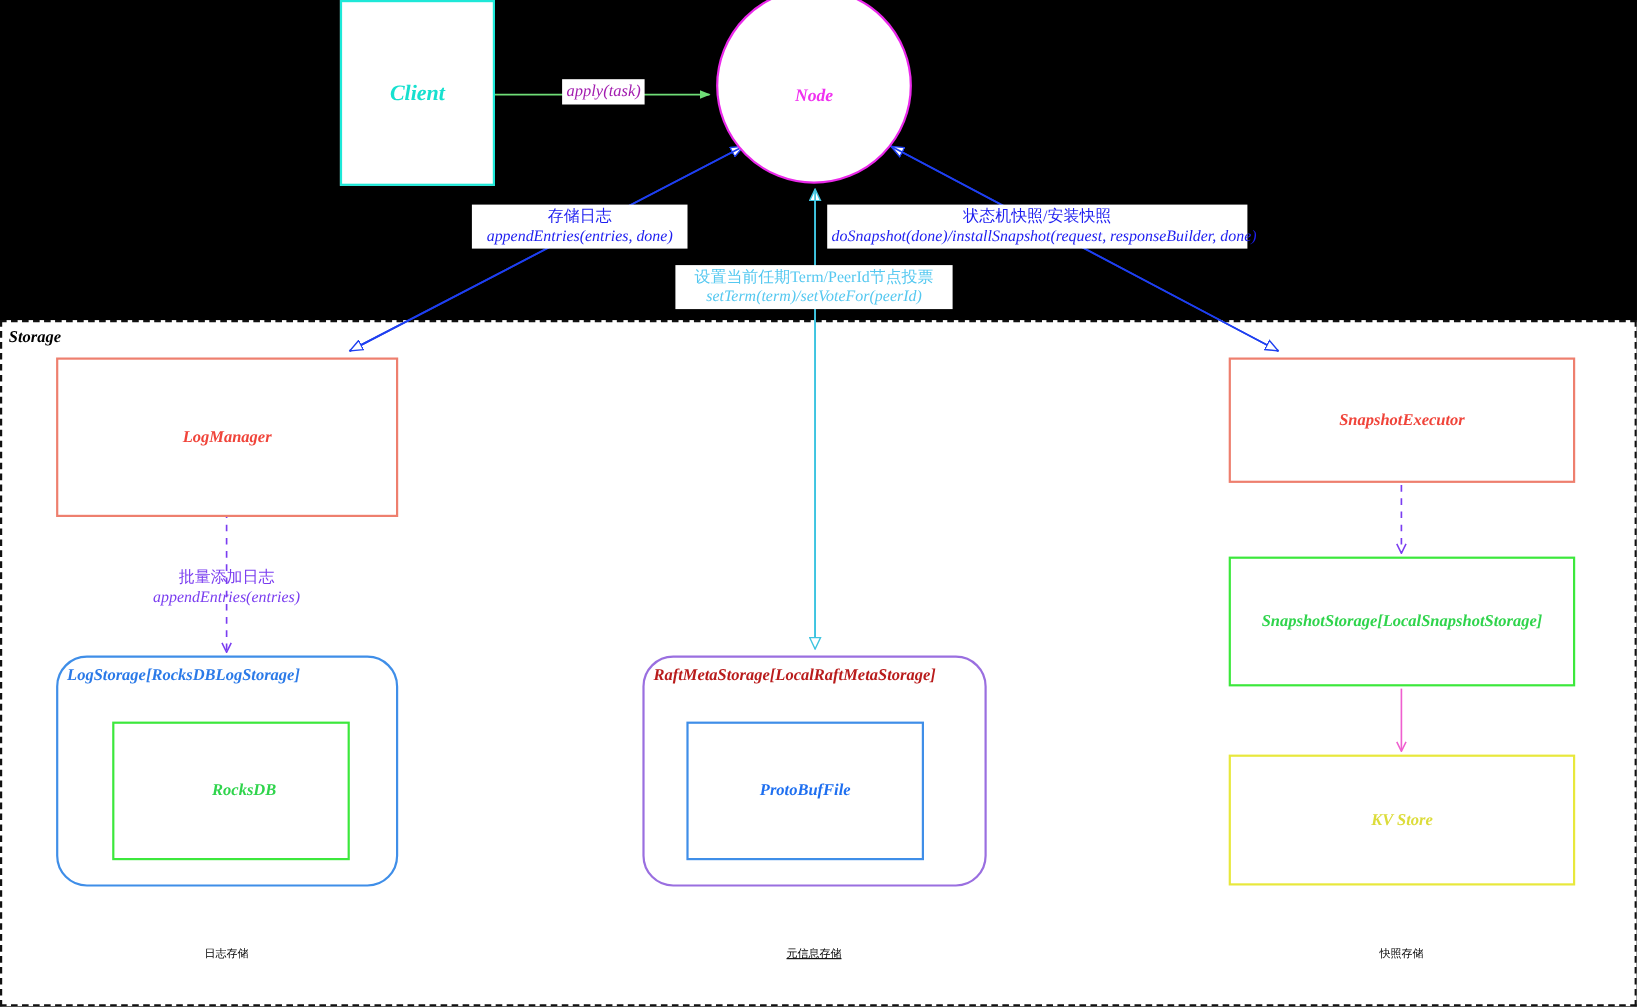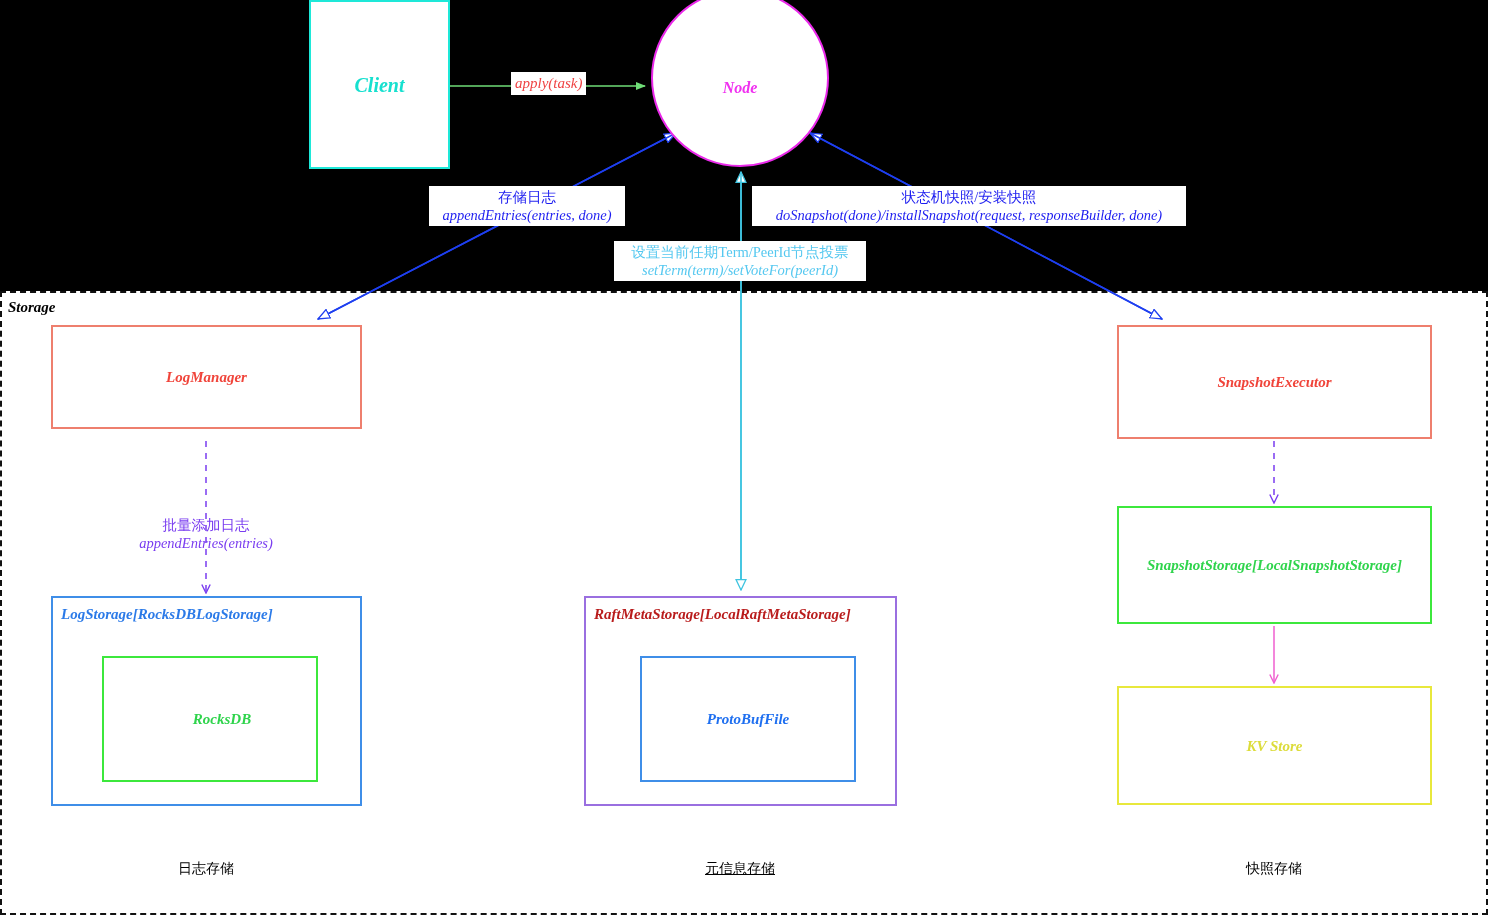--- a/index.html
+++ b/index.html
@@ -72,32 +72,32 @@
     background: #ffffff;
     text-align: center;
     line-height: 1.25;
     white-space: nowrap;
     padding: 2px 4px;
     box-sizing: border-box;
   }
   .edge-label .l1 { display: block; font-size: 14.5px; font-weight: normal; }
   .edge-label .l2 { display: block; font-size: 14.5px; font-style: italic; }
 
-  #lbl-apply { left: 511px; top: 72px; color: #ef4444; }
+  #lbl-apply { left: 511px; top: 72px; color: #a21caf; }
   #lbl-apply .l2 { font-size: 15px; }
 
   #lbl-store-log   { left: 429px; top: 186px; color: #1e1ef0; width: 196px;}
-  #lbl-snapshot    { left: 752px; top: 186px; color: #1e1ef0; width: 434px;}
+  #lbl-snapshot    { left: 752px; top: 186px; color: #1e1ef0; width: 382px;}
   #lbl-setterm     { left: 614px; top: 241px; color: #55c8f0; width: 252px;}
   #lbl-append      { left: 123px; top: 514px; color: #7a3df0; width: 166px; background: transparent;}
   #lbl-append .l1  { color: #7a3df0; }
 
   
   #logmanager-box {
-    left: 51px; top: 325px; width: 311px; height: 104px;
+    left: 51px; top: 325px; width: 311px; height: 145px;
     border: 2px solid #ee7f6e;
   }
   #logmanager-box .node-label { color: #f0443a; font-size: 15px; }
 
   #snapshotexecutor-box {
     left: 1117px; top: 325px; width: 315px; height: 114px;
     border: 2px solid #ee7f6e;
   }
   #snapshotexecutor-box .node-label { color: #f0443a; font-size: 15px; }
 
@@ -111,20 +111,21 @@
     left: 1117px; top: 686px; width: 315px; height: 119px;
     border: 2px solid #e8e83c;
   }
   #kvstore-box .node-label { color: #dcdc3a; font-size: 15px; }
 
   
   .titled-box {
     position: absolute;
     background: #ffffff;
     box-sizing: border-box;
+    border-radius: 28px;
   }
   .titled-box > .box-title {
     position: absolute;
     left: 8px; top: 8px;
     font-style: italic; font-weight: bold;
     font-size: 15px;
     white-space: nowrap;
   }
   .inner-box {
     position: absolute;
@@ -144,30 +145,30 @@
     border: 2px solid #3ce83c;
   }
   #rocksdb-box .node-label { color: #2fd44c; margin-left: 24px; }
 
   #raftmetastorage-box {
     left: 584px; top: 596px; width: 313px; height: 210px;
     border: 2px solid #9a6fe0;
   }
   #raftmetastorage-box > .box-title { color: #b91c1c; }
   #protobuffile-box {
-    left: 54px; top: 58px; width: 216px; height: 126px;
+    left: 38px; top: 58px; width: 216px; height: 126px;
     border: 2px solid #3f8ee8;
   }
   #protobuffile-box .node-label { color: #1e6ff0; }
 
   
   .caption {
     position: absolute;
     color: #000000;
-    font-size: 14px;
+    font-size: 10px;
     font-family: "Liberation Sans", "DejaVu Sans", sans-serif;
     text-align: center;
     white-space: nowrap;
   }
   #cap-log   { left: 136px;  top: 860px; width: 140px; }
   #cap-meta  { left: 670px;  top: 860px; width: 140px; text-decoration: underline; }
   #cap-snap  { left: 1204px; top: 860px; width: 140px; }
 </style>
 </head>
 <body>

